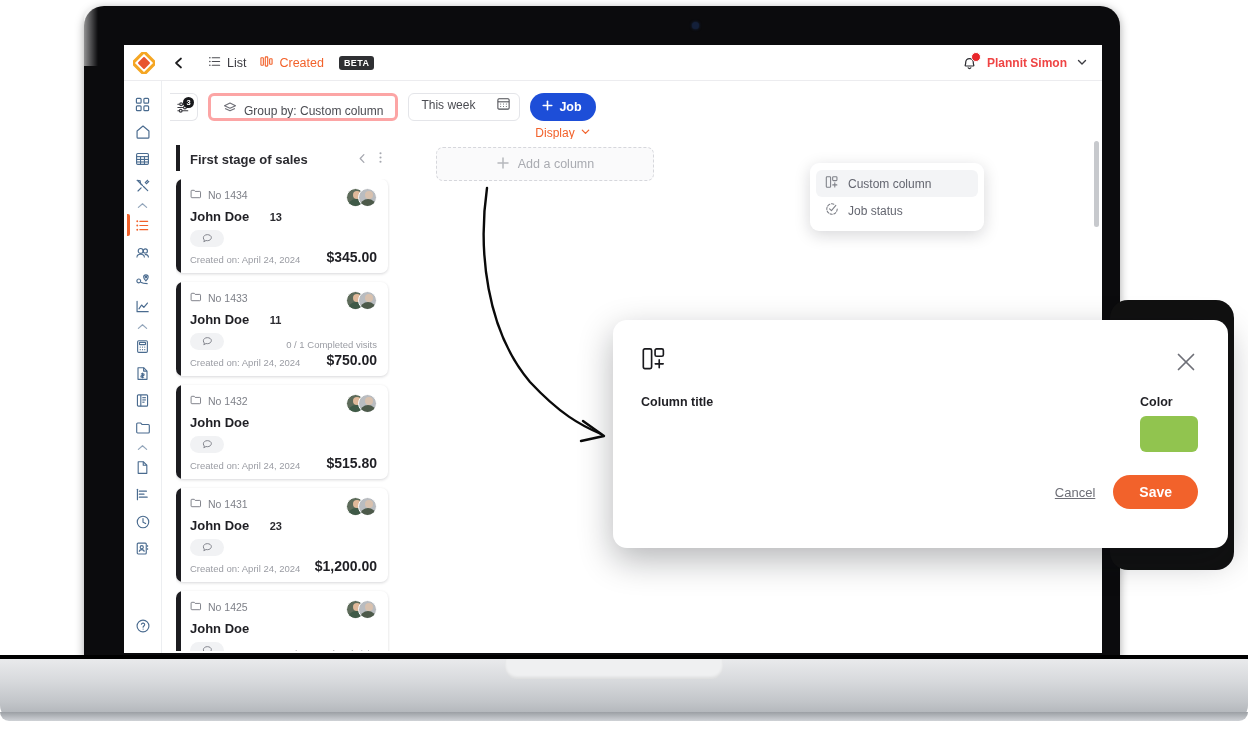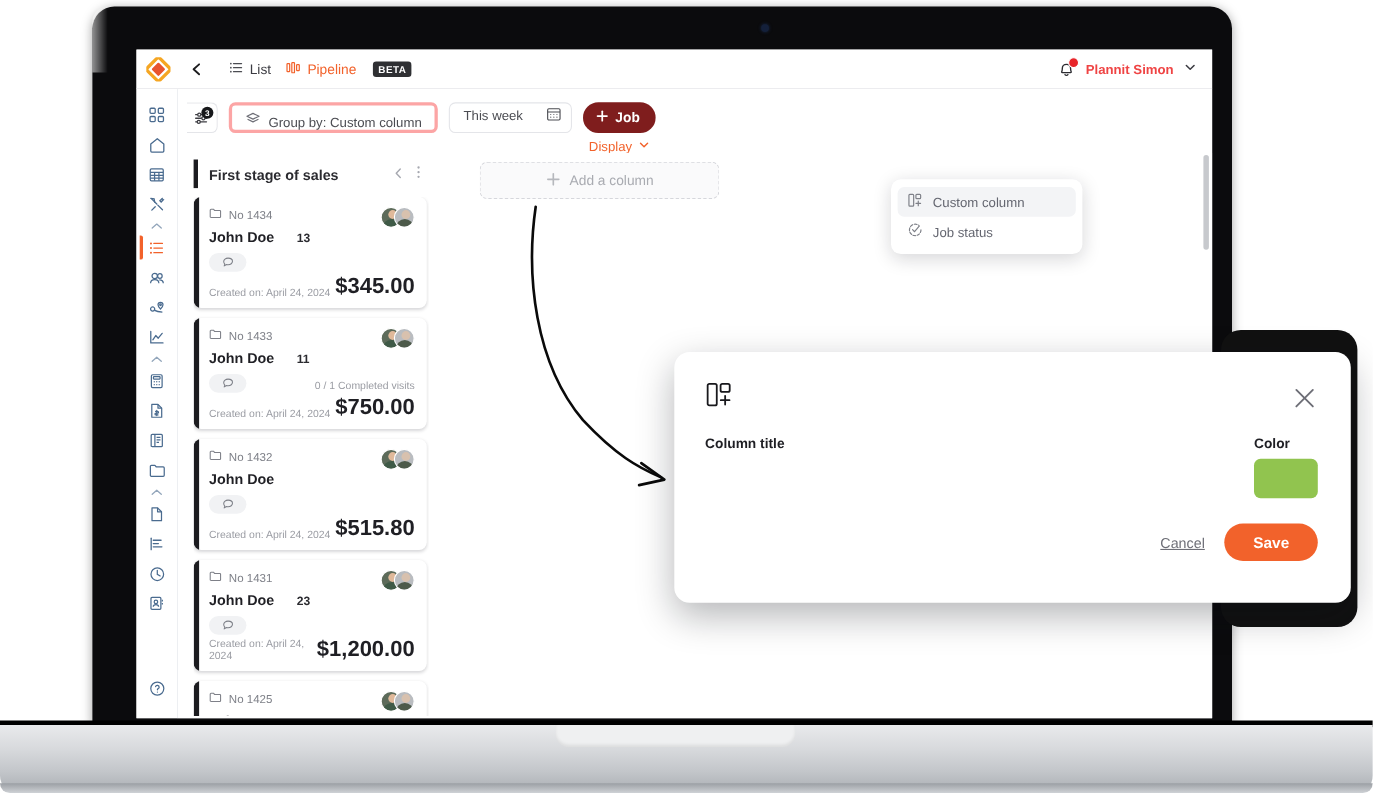--- a/index.html
+++ b/index.html
@@ -163,21 +163,21 @@
   .week-btn{
     display:flex; align-items:center; justify-content:space-between; gap:10px;
     height:28px; padding:0 8px 4px 12px; width:112px;
     border:1px solid #e4e5e9; border-radius:6px; background:#fff;
     font-size:12px; color:#4b4c52; cursor:pointer;
   }
   .job-col{ display:flex; flex-direction:column; align-items:center; gap:5px; }
   .job-btn{
     display:flex; align-items:center; justify-content:center; gap:5px;
     height:28px; padding:0 14px 0 11px;
-    background:#7f1d1d; color:#fff; border:0; border-radius:15px;
+    background:#1d4ed8; color:#fff; border:0; border-radius:15px;
     font-size:12.5px; font-weight:bold; cursor:pointer;
     font-family:"Liberation Sans", sans-serif;
   }
   .display-link{
     display:flex; align-items:center; gap:5px;
     font-size:12px; color:#f2622b; cursor:pointer;
   }
 
   
   .dropdown{
@@ -238,21 +238,21 @@
 
   .card-name{ font-size:13px; font-weight:bold; color:#1f1f24; margin-top:1px; display:inline-block; }
   .card-count{ font-size:11px; font-weight:bold; color:#2b2b30; margin-left:16px; }
   .chat-pill{
     display:inline-flex; align-items:center; justify-content:center;
     width:34px; height:17px; border-radius:9px; background:#f1f2f4;
     color:#7e8088; margin-top:5px;
   }
   .card-row3{ display:flex; align-items:flex-end; margin-top:2px; }
   .card-date{ font-size:9.5px; color:#9a9ca3; }
-  .card-amount{ margin-left:auto; font-size:20px; font-weight:bold; color:#1f1f24; }
+  .card-amount{ margin-left:auto; font-size:14px; font-weight:bold; color:#1f1f24; }
   .visits{ font-size:9.5px; color:#9a9ca3; text-align:right; }
   .card-meta{ display:flex; align-items:flex-end; }
   .card-meta .visits{ margin-left:auto; }
 
   .add-col{
     position:absolute; left:274px; top:8px;
     width:218px; height:34px;
     border:1px dashed #d6d7dc; border-radius:7px;
     background:#fafafb;
     display:flex; align-items:center; justify-content:center; gap:8px;
@@ -356,21 +356,21 @@
       </div>
 
       <div class="nav-tab active">
         <span>
           <svg width="13" height="13" viewBox="0 0 14 14" fill="none" stroke="#f2622b" stroke-width="1.2">
             <rect x="1" y="3" width="2.6" height="8" rx=".6"></rect>
             <rect x="5.7" y="2" width="2.6" height="10" rx=".6"></rect>
             <rect x="10.4" y="4" width="2.6" height="6" rx=".6"></rect>
           </svg>
         </span>
-        <span>Pipeline</span>
+        <span>Created</span>
         <span class="beta-chip">BETA</span>
       </div>
 
       <div class="topbar-right">
         <div class="bell-wrap">
           <span>
             <svg width="17" height="17" viewBox="0 0 18 18" fill="none" stroke="#2b2b30" stroke-width="1.3" stroke-linecap="round" stroke-linejoin="round">
               <path d="M4.4 12.2c0-.5.6-.9.6-3.4 0-2.3 1.5-4 4-4s4 1.7 4 4c0 2.5.6 2.9.6 3.4 0 .3-.3.5-.7.5H5.1c-.4 0-.7-.2-.7-.5z"></path>
               <path d="M7.6 14.6c.3.5.8.8 1.4.8s1.1-.3 1.4-.8"></path>
             </svg>

